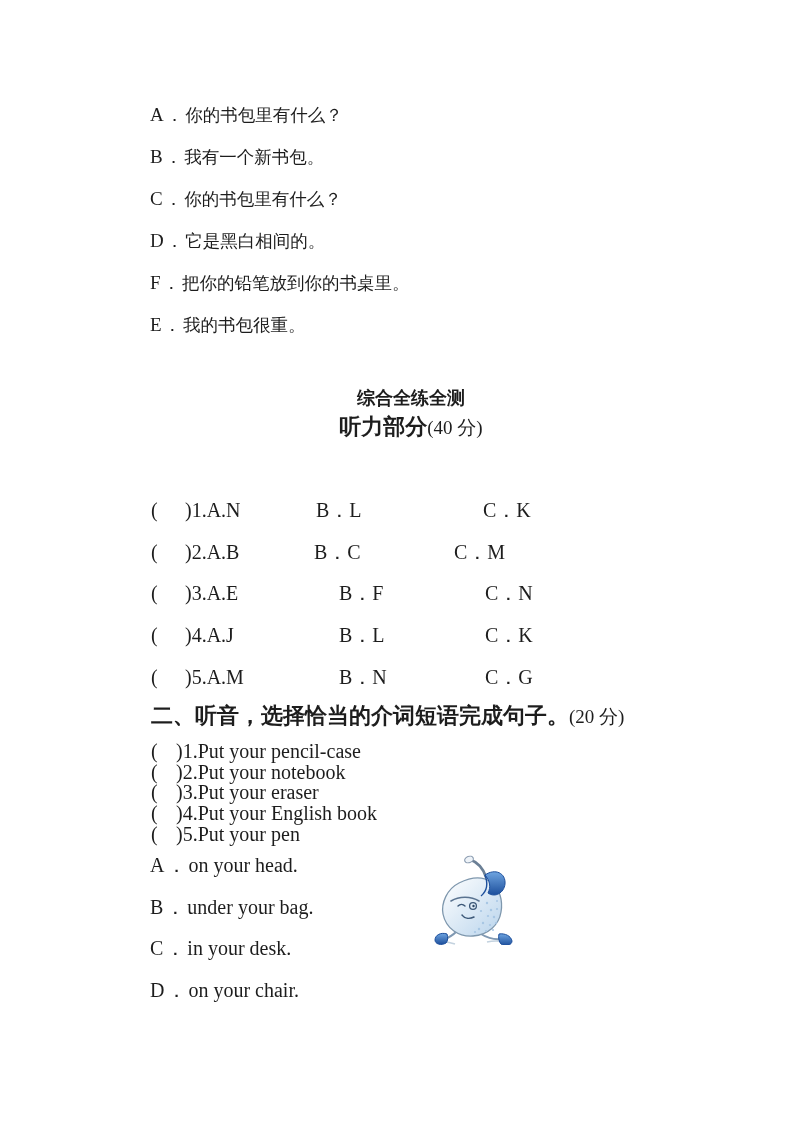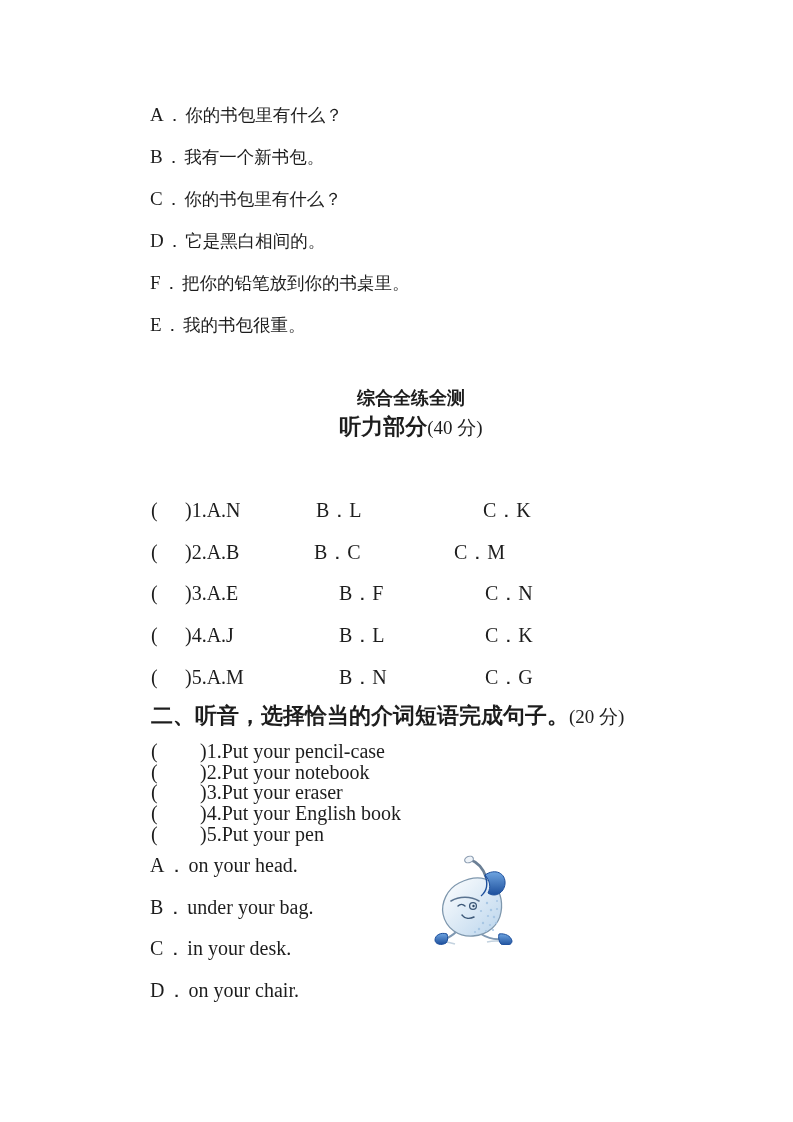--- a/index.html
+++ b/index.html
@@ -36,21 +36,21 @@
   .p1-c{left:485px;}
   .p1-row:nth-child(1) .p1-b{left:316px;}
   .p1-row:nth-child(2) .p1-b{left:314px;}
   .p1-row:nth-child(1) .p1-c{left:483px;}
   .p1-row:nth-child(2) .p1-c{left:454px;}
   
   .p2-items{position:absolute;left:0;top:741px;width:793px;font-size:20px;}
   .p2-item{position:relative;height:20.7px;}
   .p2-item span{position:absolute;line-height:20.7px;white-space:nowrap;}
   .p2-paren{left:151px;}
-  .p2-text{left:200px;}
+  .p2-text{left:176px;}
   
   .p2-options{position:absolute;left:150px;top:845px;font-size:20px;}
   .p2-opt{height:41.5px;line-height:41.5px;white-space:nowrap;}
   
   .mascot{position:absolute;left:431px;top:853px;width:86px;height:92px;}
 </style>
 </head>
 <body>
 
 <div class="page">

